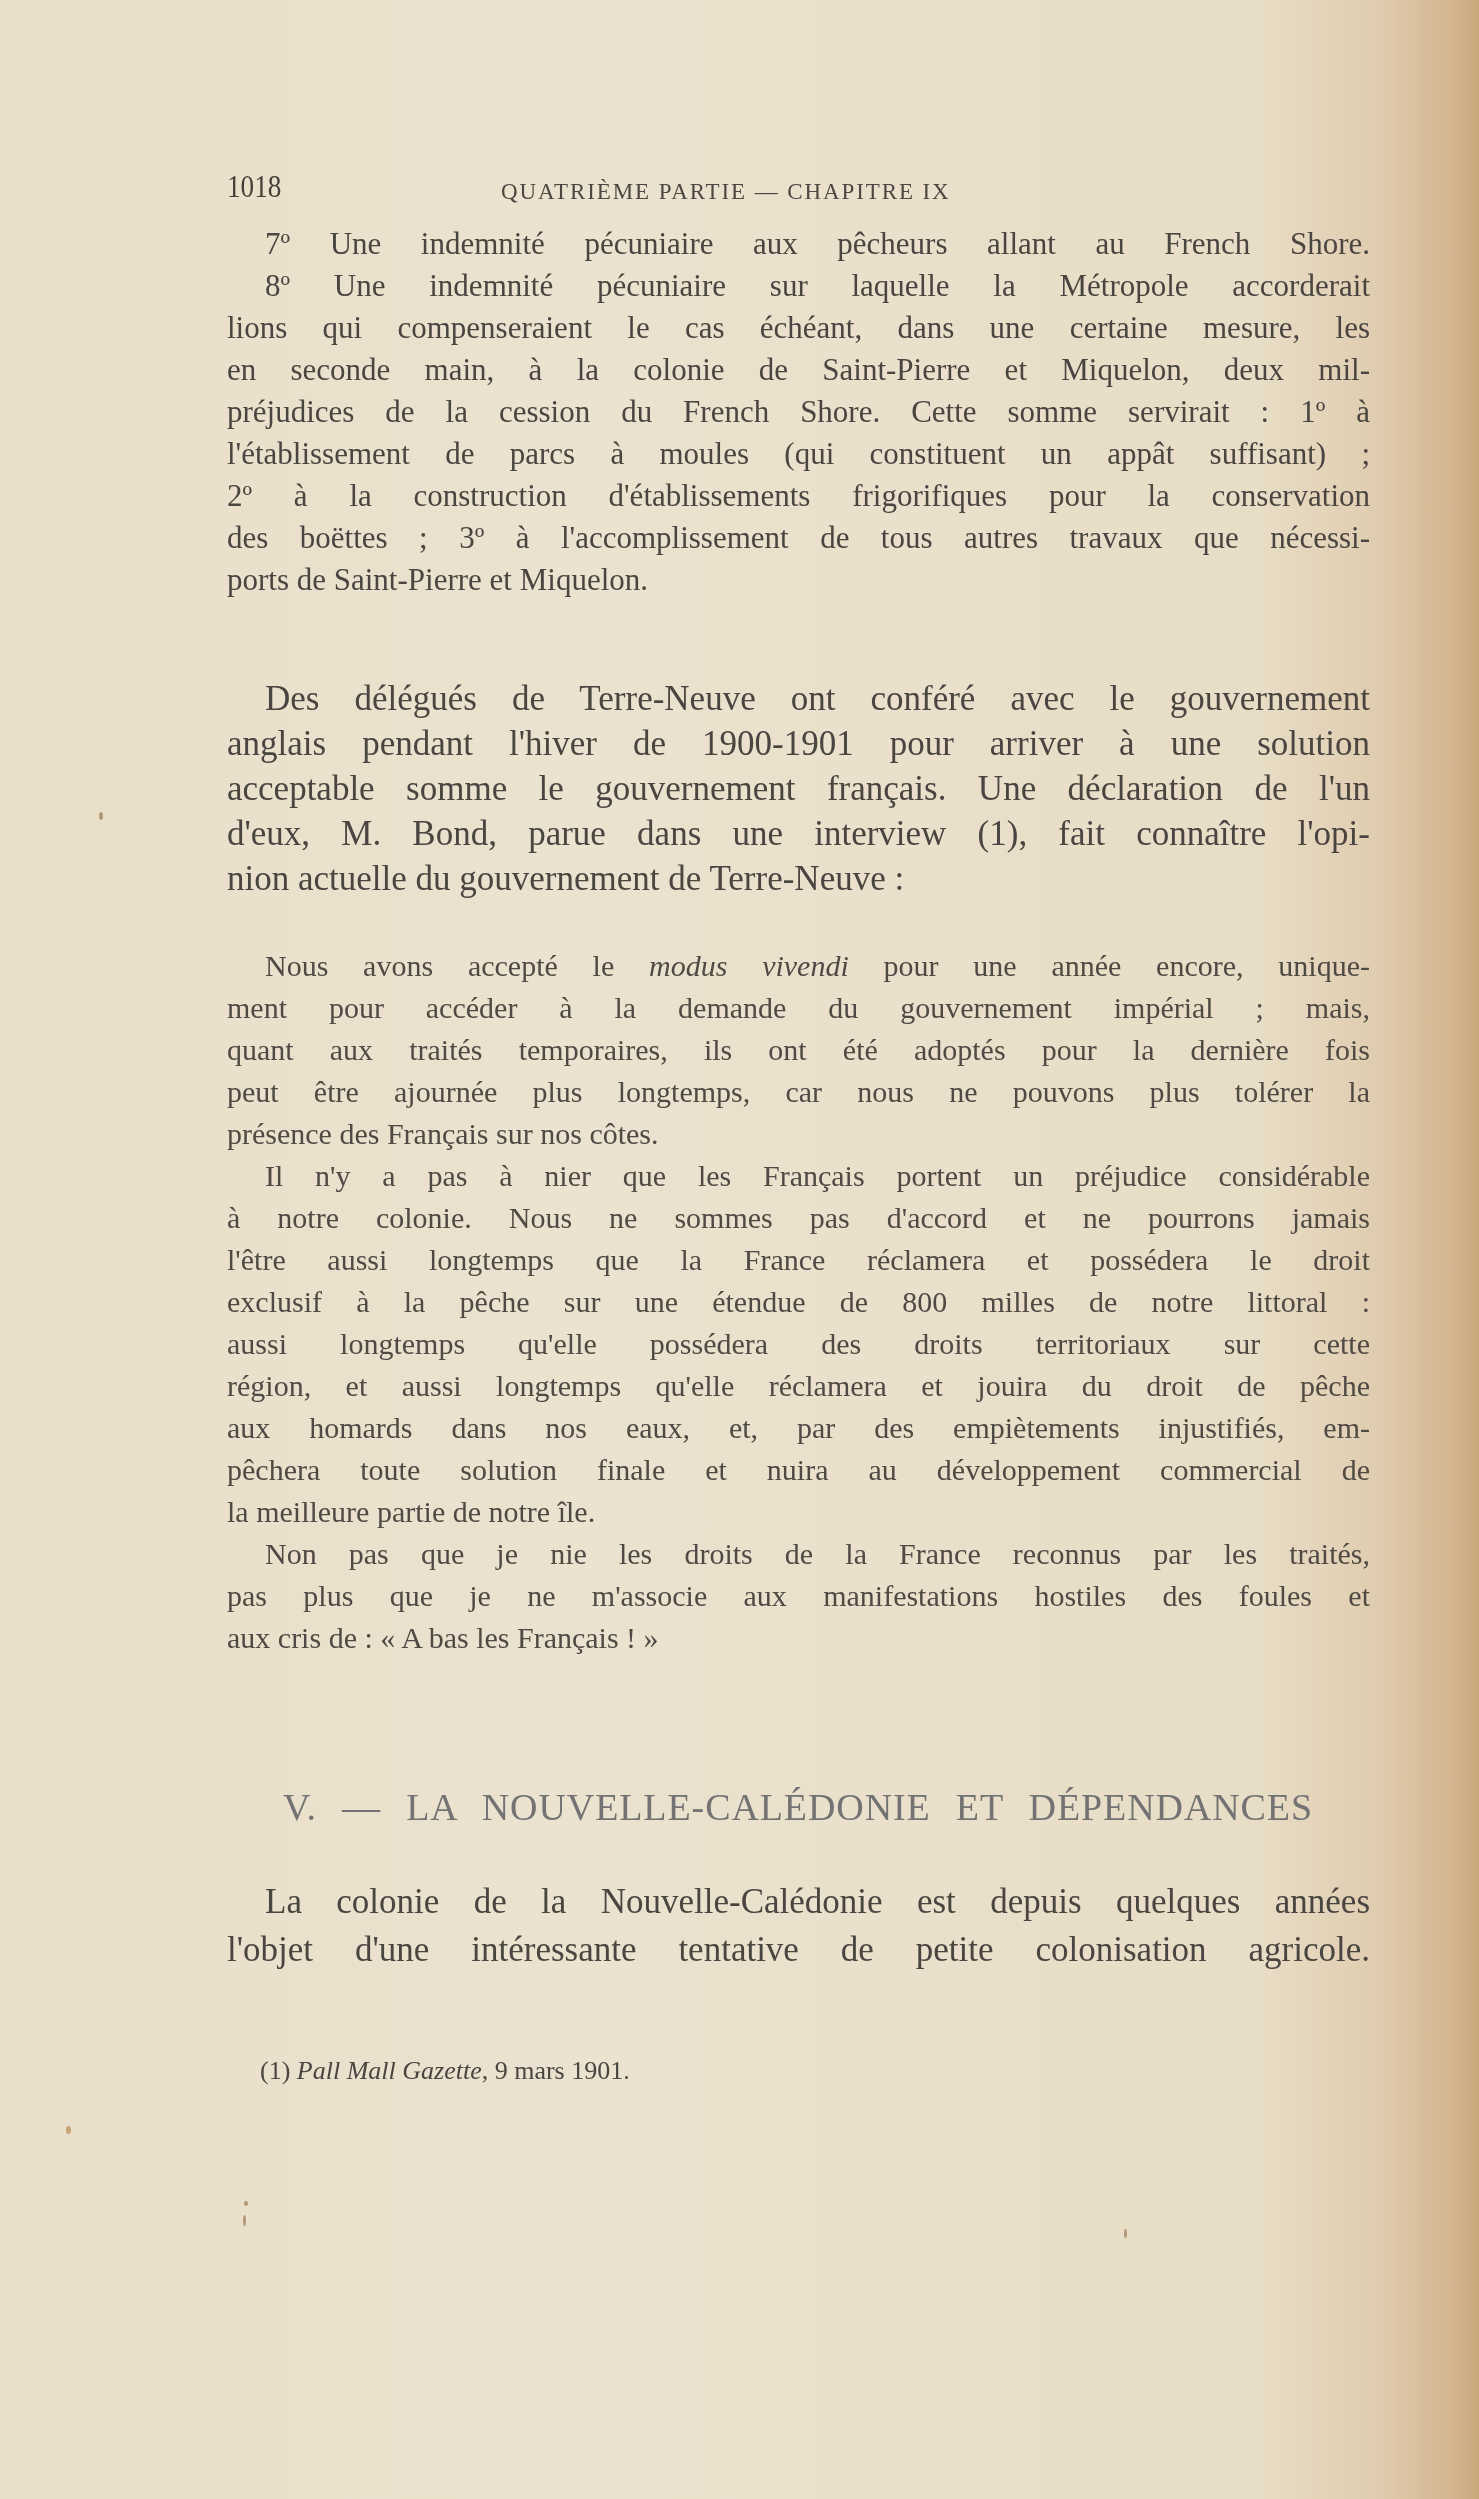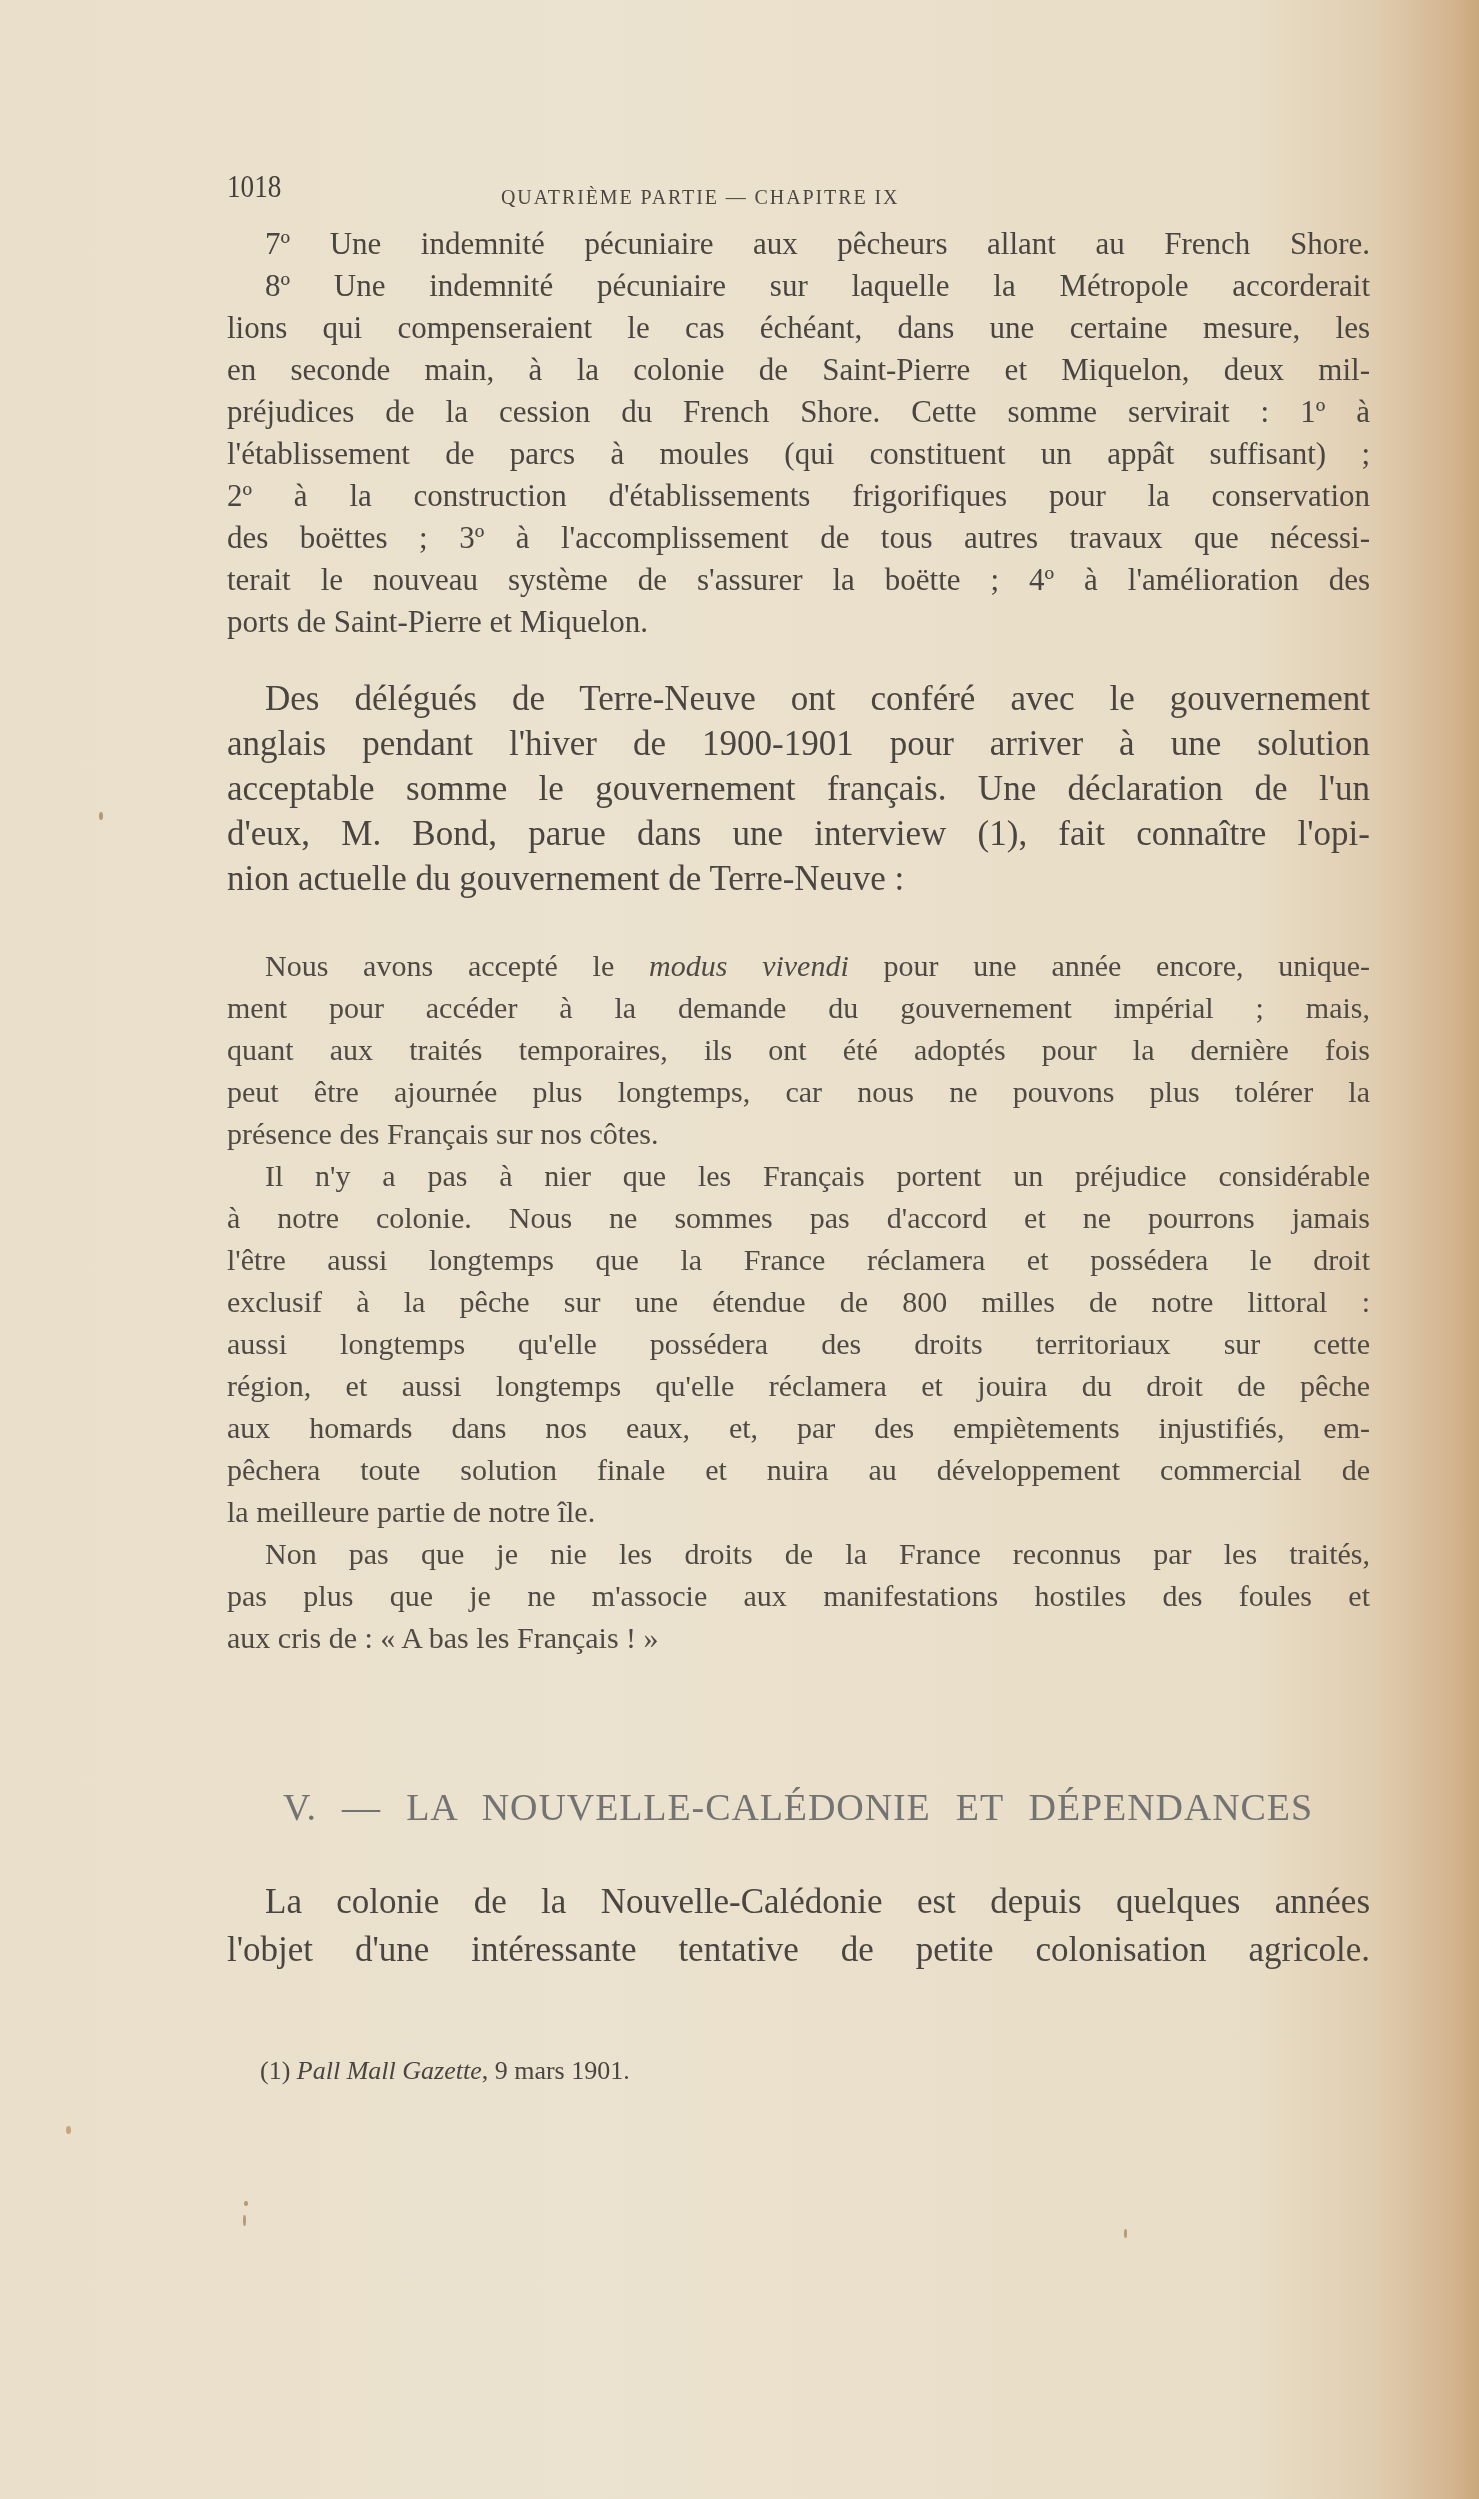--- a/index.html
+++ b/index.html
@@ -13,22 +13,22 @@
   .page { position: absolute; left: 0; top: 0; width: 1479px; height: 2500px; }
   .running-head {
     position: absolute; top: 168px; left: 227px; width: 1143px; height: 38px;
   }
   .page-num {
     position: absolute; left: 0; top: 0;
     font-size: 32px; letter-spacing: 0px; transform: scaleX(0.85); transform-origin: left;
     color: #46403a;
   }
   .chapter {
-    position: absolute; left: 274px; top: 18px;
-    font-size: 20px; letter-spacing: 1.9px; color: #4d4741;
+    position: absolute; left: 274px; top: 11px;
+    font-size: 23px; letter-spacing: 1.9px; color: #4d4741;
     font-variant: small-caps;
   }
   .block { position: absolute; left: 227px; width: 1143px; }
   .line {
     display: block; white-space: nowrap; text-align: justify; text-align-last: justify;
     transform-origin: left;
   }
   .p1 .line { font-size: 31px; height: 42px; line-height: 42px; color: #4a4540; }
   .p2 .line { font-size: 35px; height: 45px; line-height: 45px; color: #4a4540; font-family: Liberation Serif, serif; }
   .q .line  { font-size: 30px; height: 42px; line-height: 42px; color: #504a44; }
@@ -59,21 +59,20 @@
 
   <div class="block p1" style="top:223px;">
     <span class="line indent">7º Une indemnité pécuniaire aux pêcheurs allant au French Shore.</span>
     <span class="line indent">8º Une indemnité pécuniaire sur laquelle la Métropole accorderait</span>
     <span class="line">lions qui compenseraient le cas échéant, dans une certaine mesure, les</span>
     <span class="line">en seconde main, à la colonie de Saint-Pierre et Miquelon, deux mil-</span>
     <span class="line">préjudices de la cession du French Shore. Cette somme servirait : 1º à</span>
     <span class="line">l'établissement de parcs à moules (qui constituent un appât suffisant) ;</span>
     <span class="line">2º à la construction d'établissements frigorifiques pour la conservation</span>
     <span class="line">des boëttes ; 3º à l'accomplissement de tous autres travaux que nécessi-</span>
-    <span class="line">terait le nouveau système de s'assurer la boëtte ; 4º à l'amélioration des</span>
     <span class="line last">ports de Saint-Pierre et Miquelon.</span>
   </div>
 
   <div class="block p2" style="top:676px;">
     <span class="line indent">Des délégués de Terre-Neuve ont conféré avec le gouvernement</span>
     <span class="line">anglais pendant l'hiver de 1900-1901 pour arriver à une solution</span>
     <span class="line">acceptable somme le gouvernement français. Une déclaration de l'un</span>
     <span class="line">d'eux, M. Bond, parue dans une interview (1), fait connaître l'opi-</span>
     <span class="line last">nion actuelle du gouvernement de Terre-Neuve :</span>
   </div>

